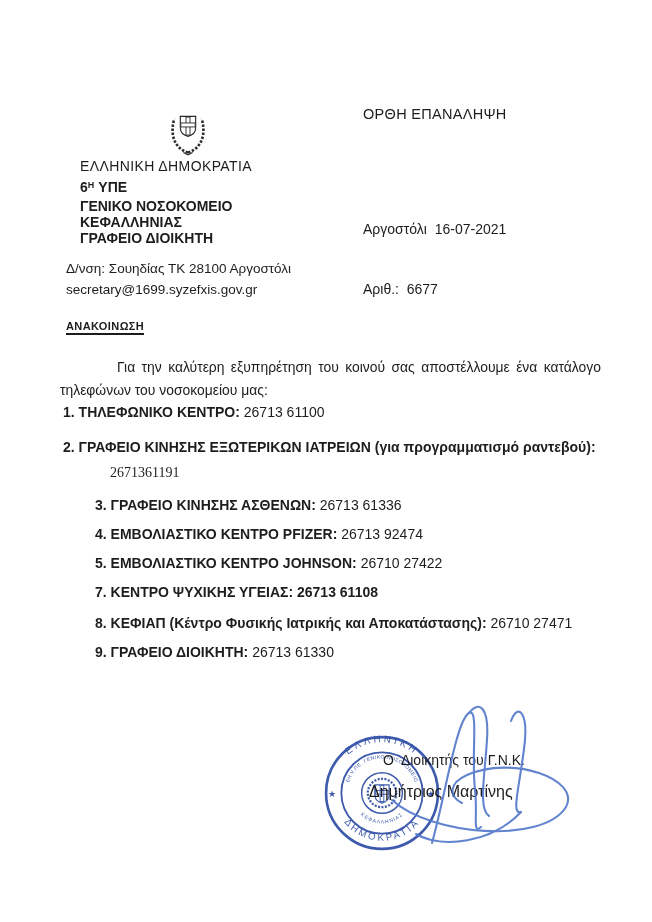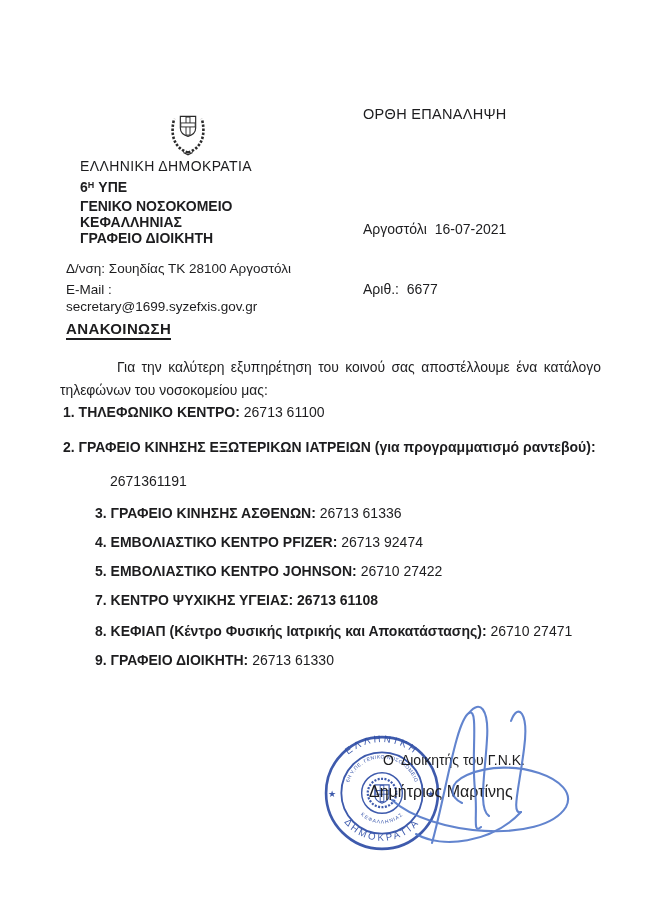--- a/index.html
+++ b/index.html
@@ -20,32 +20,32 @@
   .hdr .hline{font-weight:bold;}
   
   .emblem{left:165px;top:106px;width:46px;height:50px;}
   
   .notice{left:363px;top:106px;font-size:14.5px;letter-spacing:.3px;}
   .meta{left:363px;top:179px;font-size:14px;line-height:20px;white-space:pre;}
   
   .contact{left:66px;top:261px;font-size:13.5px;}
   .contact .l1{margin-bottom:6px;}
   .contact .l2{margin-bottom:2px;}
-  .announce-title{left:66px;top:320px;font-size:15px;font-weight:bold;letter-spacing:.4px;
+  .announce-title{left:66px;top:320px;font-size:11px;font-weight:bold;letter-spacing:.4px;
     border-bottom:2px solid #1d1d1f;padding-bottom:1px;text-align:center;}
   
   .intro{left:60px;top:356px;width:541px;font-size:13.9px;line-height:22.5px;
     text-align:justify;text-indent:57px;}
   
   .plist{left:63px;top:402px;width:548px;font-size:14px;line-height:20px;}
   .ph{white-space:nowrap;}
   .ph .val{font-weight:normal;}
   .ph .val.vb{font-weight:bold;}
   .lvl2{padding-left:32px;}
-  .wrapline{padding-left:47px;font-weight:normal;margin-top:14px;}
+  .wrapline{padding-left:47px;font-weight:normal;margin-top:6px;font-family:Liberation Serif, serif;}
   .m15{margin-top:15px;} .m12{margin-top:12px;} .m9{margin-top:9px;} .m11{margin-top:11px;}
   
   .sig-title{left:383px;top:752px;font-size:14px;white-space:pre;}
   .sig-name{left:369px;top:783px;font-size:16px;}
   .stamp{left:321px;top:732px;width:122px;height:122px;}
   .sigink{left:360px;top:693px;width:230px;height:165px;pointer-events:none;}
 </style>
 </head>
 <body>
 
@@ -71,21 +71,20 @@
   </div>
 
   <div class="abs notice">ΟΡΘΗ ΕΠΑΝΑΛΗΨΗ</div>
   <div class="abs meta">
     <div>Αργοστόλι  16-07-2021</div>
     <div>Αριθ.:  6677</div>
   </div>
 
   <div class="abs contact">
     <div class="l1">Δ/νση: Σουηδίας ΤΚ 28100 Αργοστόλι</div>
-    <div class="l2">E-Mail :</div>
     <div>secretary@1699.syzefxis.gov.gr</div>
   </div>
 
   <div class="abs announce-title">ΑΝΑΚΟΙΝΩΣΗ</div>
 
   <div class="abs intro">Για την καλύτερη εξυπηρέτηση του κοινού σας αποστέλλουμε ένα κατάλογο τηλεφώνων του νοσοκομείου μας:</div>
 
   <div class="abs plist">
     <div class="ph"><span class="b"><span>1.</span> <span>ΤΗΛΕΦΩΝΙΚΟ ΚΕΝΤΡΟ:</span></span> <span class="val">26713 61100</span></div>
     <div class="ph m15"><span class="b"><span>2.</span> <span>ΓΡΑΦΕΙΟ ΚΙΝΗΣΗΣ ΕΞΩΤΕΡΙΚΩΝ ΙΑΤΡΕΙΩΝ (για προγραμματισμό ραντεβού):</span></span>

